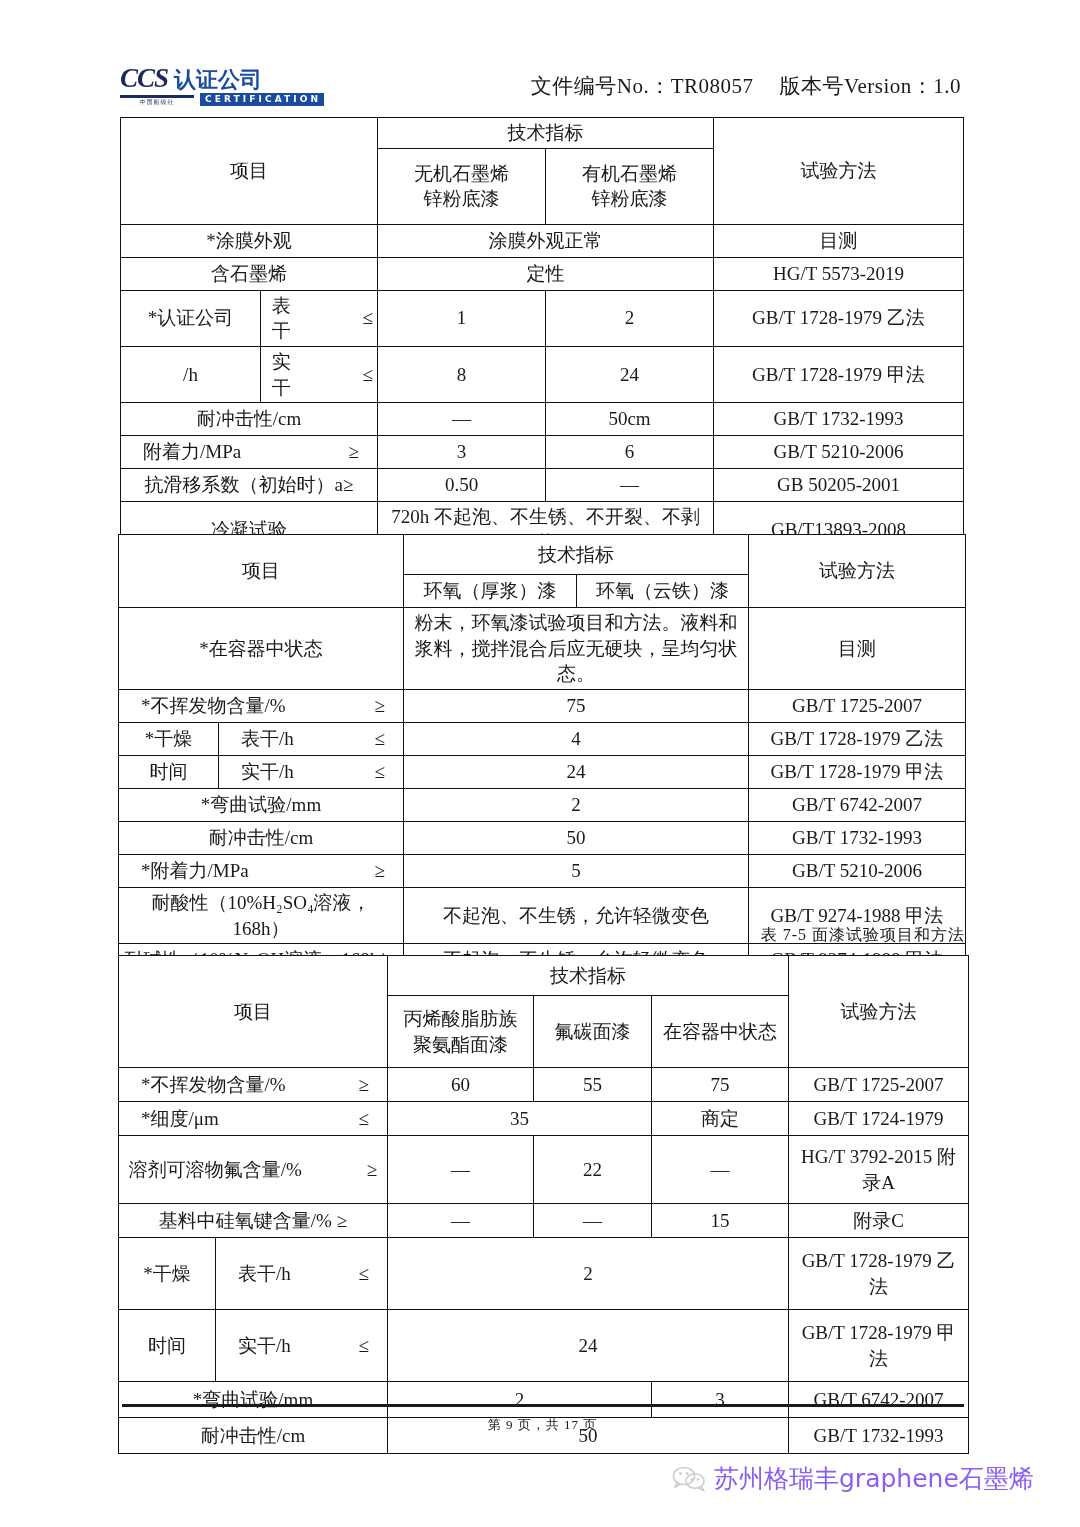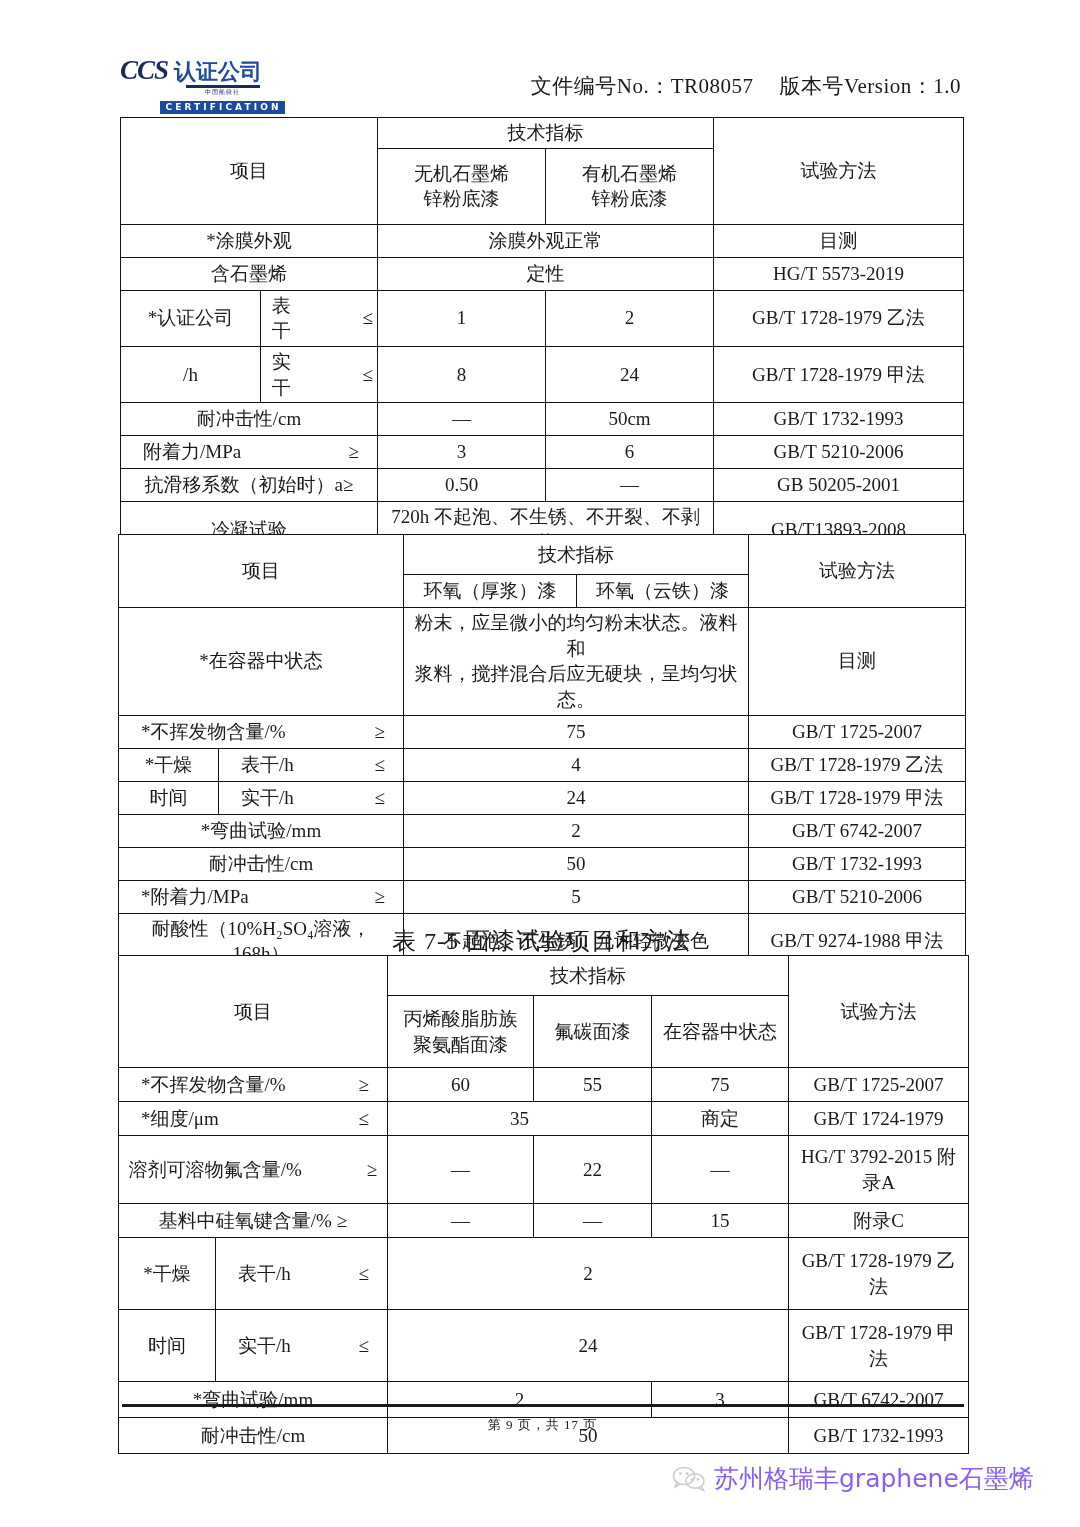--- a/index.html
+++ b/index.html
@@ -59,21 +59,20 @@
     font-size: 22px;
     color: #1b4b9e;
     letter-spacing: 0px;
     line-height: 1;
   }
   .logo-bottom {
     display: flex;
     align-items: center;
     gap: 6px;
     margin-top: 2px;
-    flex-direction: column;
   }
   .logo-cn-small {
     font-family: "DejaVu Sans", sans-serif;
     font-size: 6px;
     color: #1b2a5e;
     width: 74px;
     border-top: 3px solid #1b2a5e;
     padding-top: 1px;
     letter-spacing: 1px;
     text-align: center;
@@ -128,21 +127,21 @@
     display: flex;
     justify-content: center;
     align-items: center;
     gap: 65px;
   }
 
   
   #table1 { position: absolute; left: 120px; top: 117px; width: 843px; }
   #title74 { position: absolute; left: 120px; top: 503px; width: 843px; text-align: center; font-size: 21px; letter-spacing: 1px; }
   #table2 { position: absolute; left: 118px; top: 534px; width: 847px; }
-  #title75 { position: absolute; left: 118px; top: 925px; width: 847px; text-align: center; font-size: 24px; letter-spacing: 1px; }
+  #title75 { position: absolute; left: 118px; top: 925px; width: 847px; text-align: right; font-size: 16px; letter-spacing: 1px; }
   #table3 { position: absolute; left: 118px; top: 955px; width: 850px; }
 
   
   .footer-rule {
     position: absolute;
     left: 122px;
     top: 1404px;
     width: 842px;
     height: 0;
     border-top: 3px solid #1a1a1a;
@@ -322,21 +321,21 @@
       </tr>
       <tr style="height:33px">
         <td>环氧（厚浆）漆</td>
         <td>环氧（云铁）漆</td>
       </tr>
 
       <tr style="height:70px">
         <td colspan="2">*在容器中状态</td>
         <td colspan="2" class="lt">
           <span class="cell-lines">
-            <span>粉末，应呈微小的均匀粉末状态。液料和</span>
+            <span>粉末，环氧漆试验项目和方法。液料和</span>
             <span>浆料，搅拌混合后应无硬块，呈均匀状态。</span>
           </span>
         </td>
         <td>目测</td>
       </tr>
 
       <tr style="height:33px">
         <td colspan="2">
           <span class="lbl-row">
             <span>*不挥发物含量/%</span>

